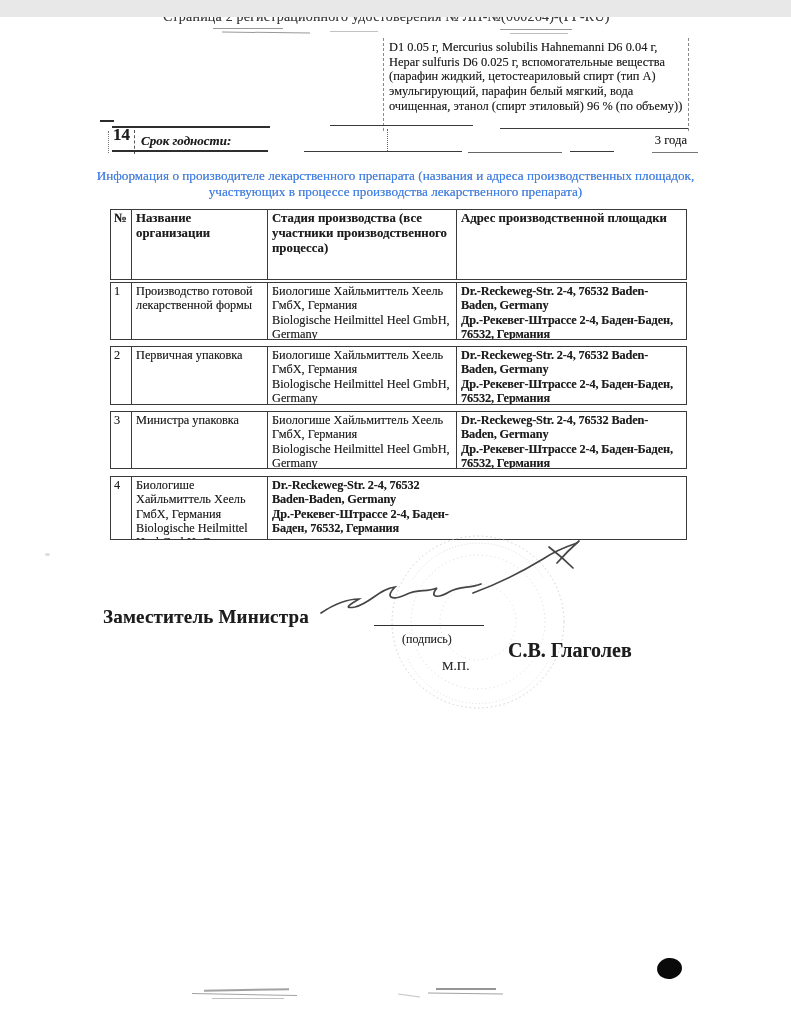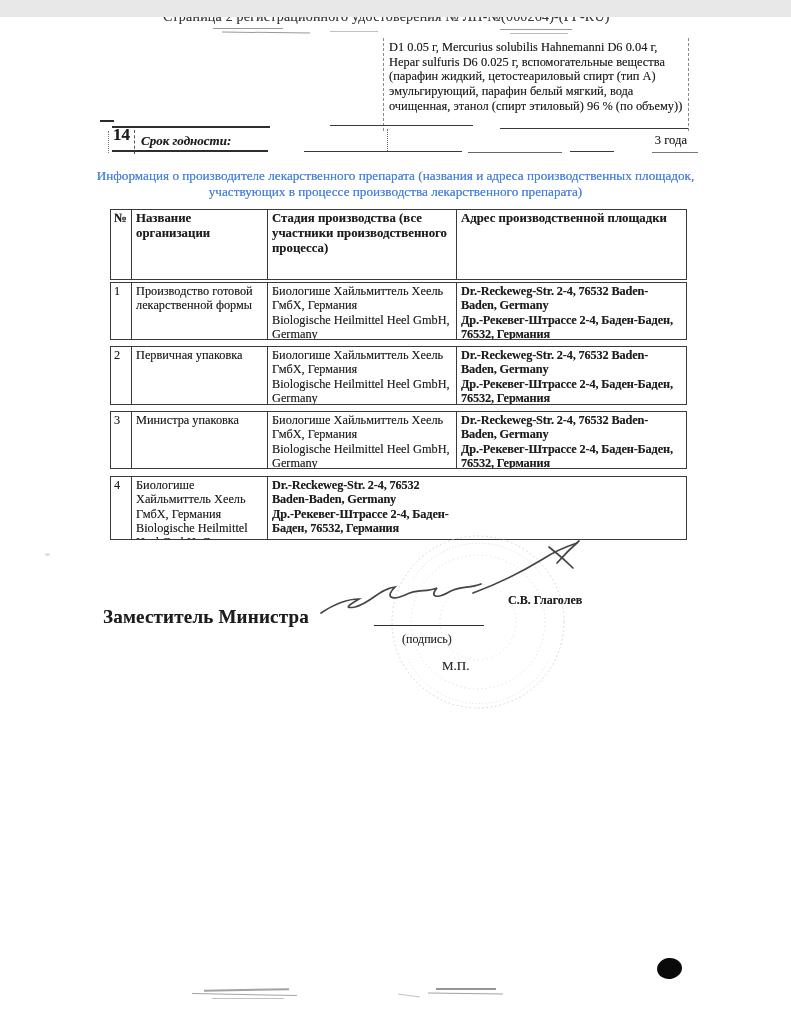--- a/index.html
+++ b/index.html
@@ -44,21 +44,21 @@
   .cell{
     border-right:1px solid #3a3a3a;padding:1px 4px 0 4px;
     font-size:12.3px;line-height:14.3px;overflow:hidden;
   }
   .cell:last-child{border-right:none;}
   .cell.num{padding:1px 1px 0 3px;}
   .thead .cell{font-weight:bold;font-size:12.8px;line-height:15px;}
   .cell.addr{letter-spacing:-.15px;font-weight:bold;}
   
   .sig-left{left:103px;top:589px;font-weight:bold;font-size:19px;letter-spacing:.2px;}
-  .sig-name{left:508px;top:576px;font-weight:bold;font-size:12px;text-align:center;}
+  .sig-name{left:508px;top:622px;font-weight:bold;font-size:20px;text-align:center;}
   .sig-line{left:374px;top:608px;width:110px;border-top:1.3px solid #2e2e2e;}
   .sig-caption{left:402px;top:615px;font-size:12px;color:#2a2a2a;}
   .mp-label{left:442px;top:641px;font-size:13px;color:#2a2a2a;}
   
   .ink-dot{
     left:657px;top:941px;width:25px;height:21px;background:#0a0a0a;
     border-radius:50%;transform:rotate(-8deg);
   }
   .smudge{position:absolute;opacity:.9;}
   .smudge div{position:absolute;height:0;}

